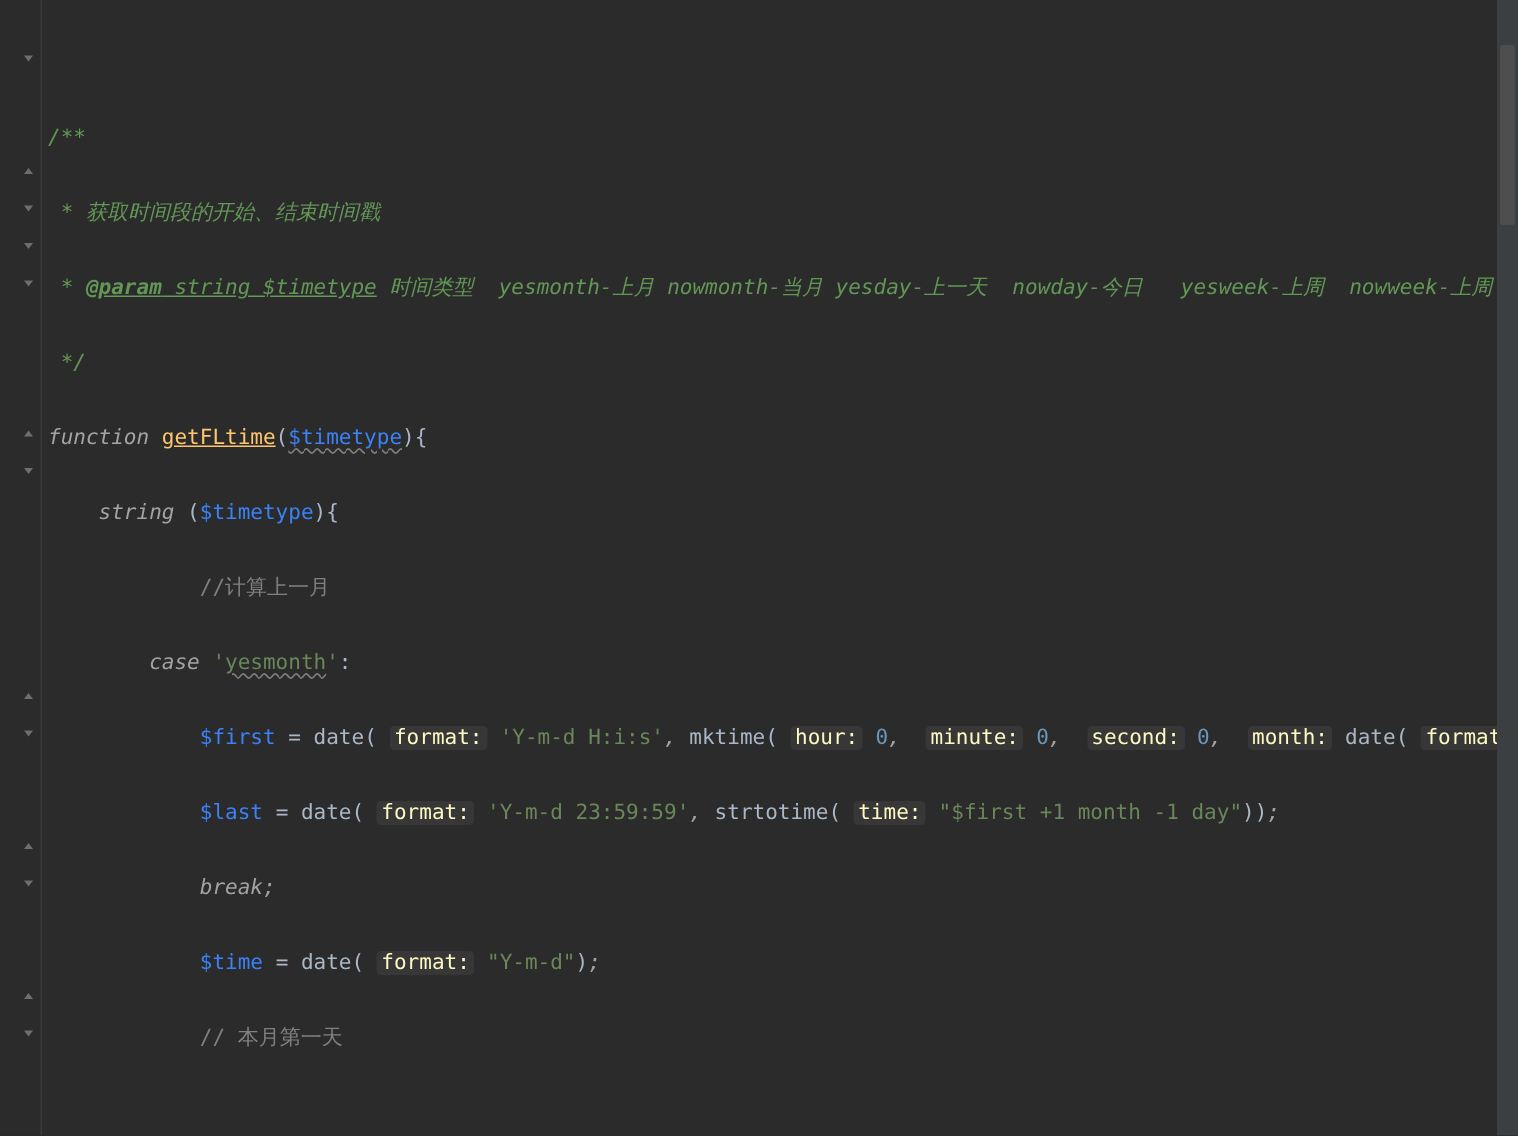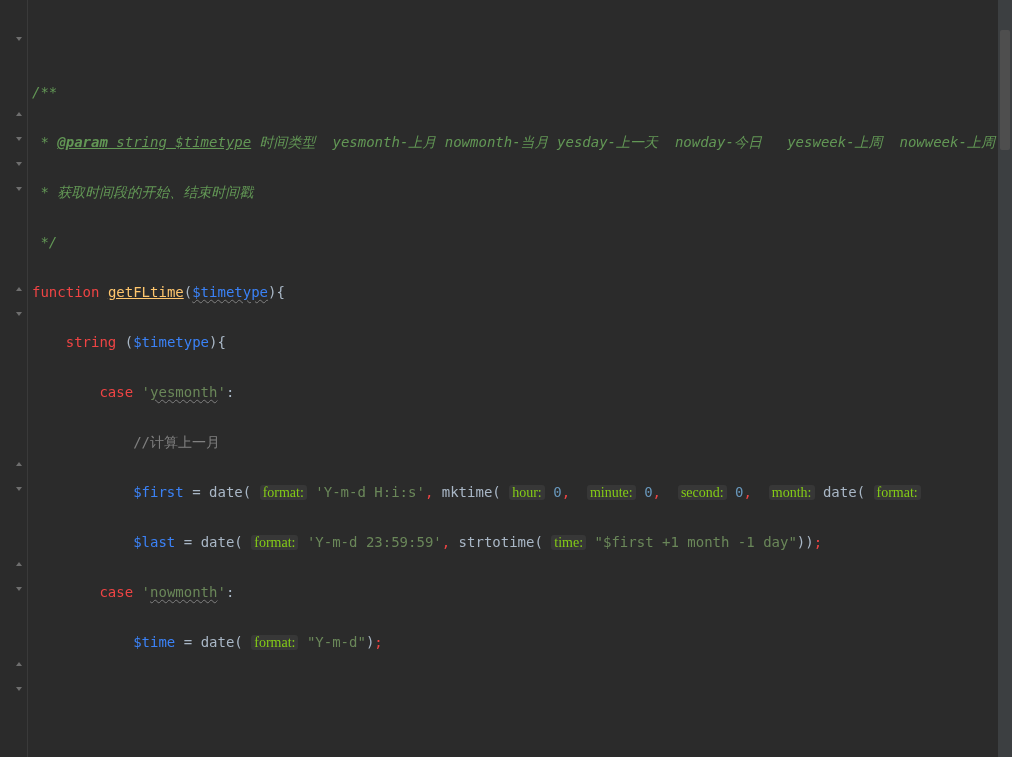--- a/index.html
+++ b/index.html
@@ -44,27 +44,27 @@
     padding-top: 5px;
   }
   .line {
     height: 25px;
     padding-left: 2px;
     position: relative;
   }
   .c-doc { color: #629755; font-style: italic; }
   .c-doctag { color: #629755; font-style: italic; font-weight: bold; text-decoration: underline; }
   .c-docund { color: #629755; font-style: italic; text-decoration: underline; }
-  .c-kw { color: #ef4444; }
+  .c-kw { color: #a3a3a3; font-style: italic; }
   .c-fn { color: #ffc66d; text-decoration: underline; }
   .c-var { color: #3b82f6; }
   .c-str { color: #6a8759; }
   .c-num { color: #6897bb; }
   .c-punc { color: #a9b7c6; }
-  .c-hint { color: #84cc16; background: rgba(90,90,90,0.25); border-radius: 3px; padding: 0 3px; font-family: Liberation Serif, serif; }
+  .c-hint { color: #fef9c3; background: rgba(90,90,90,0.25); border-radius: 3px; padding: 0 3px; }
   .c-paren { color: #a9b7c6; }
   .c-cmt { color: #808080; }
   .c-ident { color: #a9b7c6; margin-top: 32px; }
   .c-squig { text-decoration: underline wavy #808080 0.5px; text-underline-offset: 2px; }
   .right-edge {
     position: absolute;
     right: 0; top: 0;
     width: 14px; height: 100%;
     background: #3c3f41;
   }
@@ -145,31 +145,32 @@
   <span class="fold" style="top:684px">
       <svg width="8" height="8" viewBox="0 0 8 8">
         <path d="M1 2 L7 2 L4 6 Z" fill="#6e6e6e"></path>
       </svg>
     </span>
 </div>
 
 <div class="code">
 <div class="line"> </div>
 <div class="line"><span class="c-doc">/**</span></div>
+<div class="line"><span class="c-doc"> * 获取时间段的开始、结束时间戳</span></div>
 <div class="line"><span class="c-doc"> * </span><span class="c-doctag">@param</span><span class="c-docund"> string $timetype</span><span class="c-doc"> </span><span class="c-doc">时间类型  yesmonth-上月 nowmonth-当月 yesday-上一天  nowday-今日   yesweek-上周  nowweek-上周</span></div>
-<div class="line"><span class="c-doc"> * 获取时间段的开始、结束时间戳</span></div>
 <div class="line"><span class="c-doc"> */</span></div>
 <div class="line"><span class="c-kw">function</span> <span class="c-fn">getFLtime</span><span class="c-paren">(</span><span class="c-var c-squig">$timetype</span><span class="c-paren">)</span><span class="c-punc">{</span></div>
 <div class="line">    <span class="c-kw">string</span> <span class="c-paren">(</span><span class="c-var">$timetype</span><span class="c-paren">)</span><span class="c-punc">{</span></div>
+<div class="line">            <span class="c-cmt">//计算上一月</span></div>
 <div class="line">        <span class="c-kw">case</span> <span class="c-str">'</span><span class="c-str c-squig">yesmonth</span><span class="c-str">'</span><span class="c-punc">:</span></div>
-<div class="line">            <span class="c-cmt">//计算上一月</span></div>
 <div class="line">            <span class="c-var">$first</span> <span class="c-punc">=</span> <span class="c-ident">date</span><span class="c-paren">(</span> <span class="c-hint">format:</span> <span class="c-str">'Y-m-d H:i:s'</span><span class="c-kw">,</span> <span class="c-ident">mktime</span><span class="c-paren">(</span> <span class="c-hint">hour:</span> <span class="c-num">0</span><span class="c-kw">,</span>  <span class="c-hint">minute:</span> <span class="c-num">0</span><span class="c-kw">,</span>  <span class="c-hint">second:</span> <span class="c-num">0</span><span class="c-kw">,</span>  <span class="c-hint">month:</span> <span class="c-ident">date</span><span class="c-paren">(</span> <span class="c-hint">format:</span>     </div>
 <div class="line">            <span class="c-var">$last</span> <span class="c-punc">=</span> <span class="c-ident">date</span><span class="c-paren">(</span> <span class="c-hint">format:</span> <span class="c-str">'Y-m-d 23:59:59'</span><span class="c-kw">,</span> <span class="c-ident">strtotime</span><span class="c-paren">(</span> <span class="c-hint">time:</span> <span class="c-str">"$first +1 month -1 day"</span><span class="c-paren">)</span><span class="c-paren">)</span><span class="c-kw">;</span></div>
-<div class="line">        <span class="c-kw">case</span> <span class="c-str">'</span><span class="c-str c-squig">nowmonth</span><span class="c-str">'</span><span class="c-punc">:</span></div>
+<div class="line">            <span class="c-kw">break</span><span class="c-kw">;</span></div>
 <div class="line">            <span class="c-var">$time</span> <span class="c-punc">=</span> <span class="c-ident">date</span><span class="c-paren">(</span> <span class="c-hint">format:</span> <span class="c-str">"Y-m-d"</span><span class="c-paren">)</span><span class="c-kw">;</span></div>
+<div class="line">            <span class="c-cmt">// 本月第一天</span></div>
 
 
 
 
 
 
 
 
 
 

